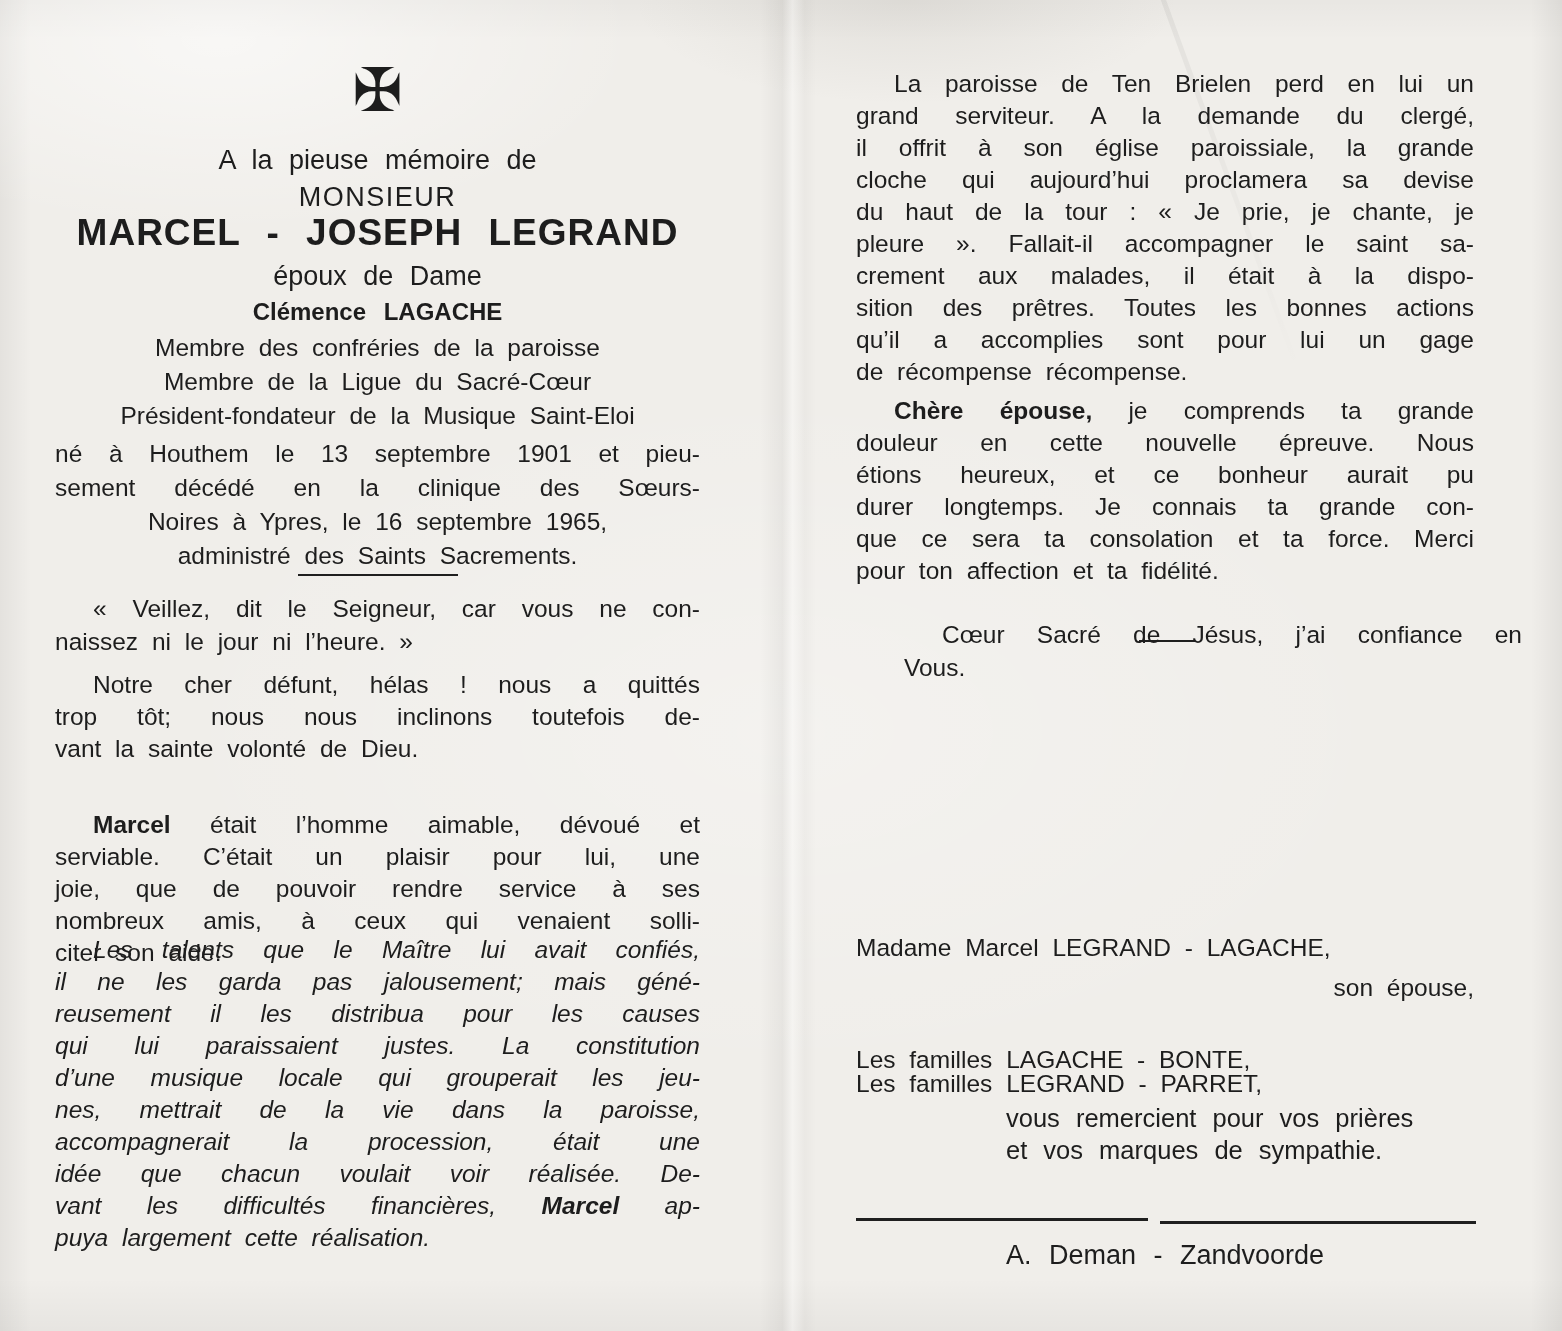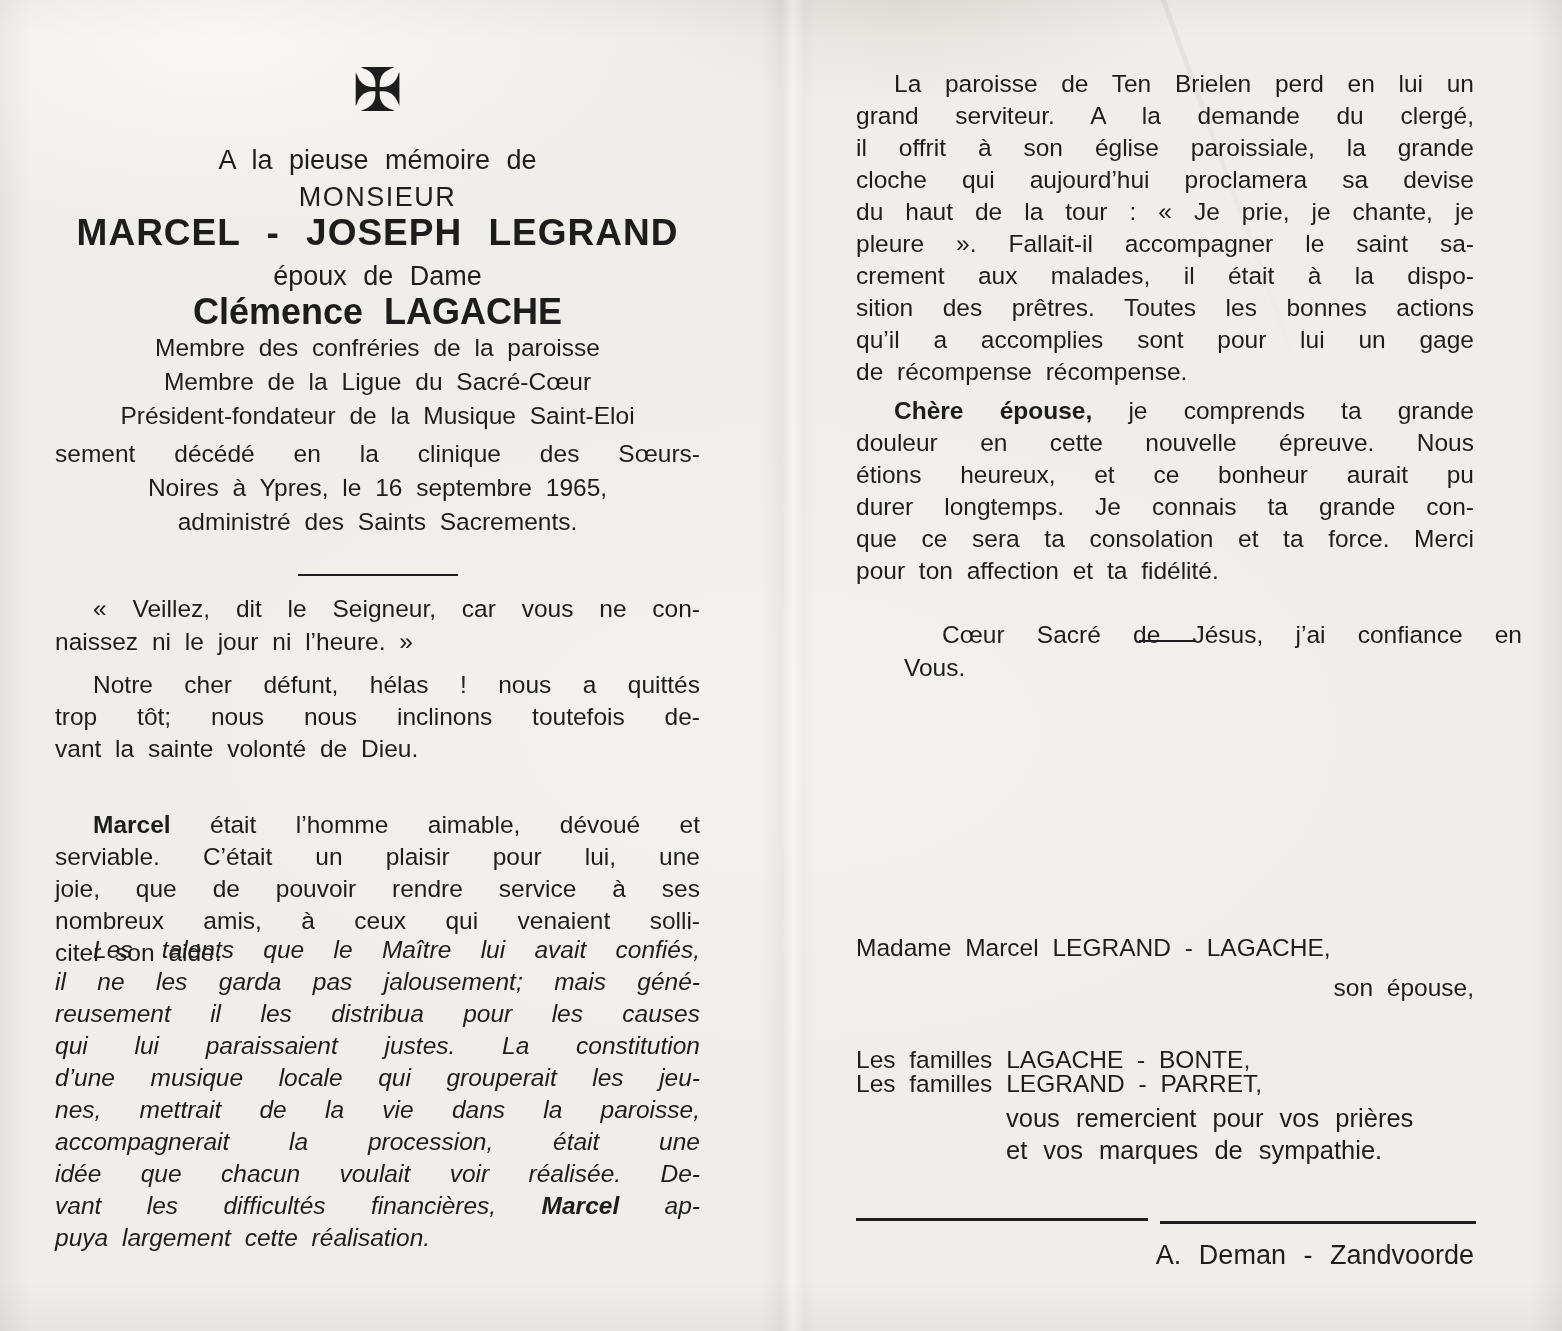--- a/index.html
+++ b/index.html
@@ -39,34 +39,34 @@
   .line.l{text-align:left;text-align-last:left;}
   .line.c{text-align:center;text-align-last:center;}
   .line.r{text-align:right;text-align-last:right;}
   .line.ind{text-indent:38px;}
   .b{font-weight:bold;}
 
   .cross{top:54px;font-size:60px;line-height:74px;text-align:center;}
   .t27{font-size:27px;line-height:32px;text-align:center;word-spacing:9px;}
   .monsieur{letter-spacing:1.5px;}
   .bigname{font-size:37px;line-height:44px;font-weight:bold;text-align:center;letter-spacing:1px;word-spacing:15px;}
-  .spousename{font-size:36px;line-height:34px;font-weight:bold;text-align:center;word-spacing:11px;}
+  .spousename{font-size:24px;line-height:34px;font-weight:bold;text-align:center;word-spacing:11px;}
 
   .rule{background:#1f1f1f;height:2px;}
   .rule-left{top:574px;width:160px;left:50%;margin-left:-80px;}
   .rule-small{top:640px;width:56px;left:50%;margin-left:-26px;}
   .rule-bottom-a{top:1218px;left:0;width:292px;height:3px;}
   .rule-bottom-b{top:1221px;left:304px;width:316px;height:3px;}
   #r-madame{top:932px;}
   #r-epouse{top:972px;}
   #r-fam1{top:1068px;}
   #r-fam2{top:1044px;}
   #r-thanks{top:1102px;left:150px;width:470px;}
   #r-thanks .line{font-size:25.5px;word-spacing:9px;}
-  #r-deman{top:1238px;font-size:27px;line-height:34px;text-align:right;word-spacing:10px;}
+  #r-deman{top:1238px;font-size:27px;line-height:34px;text-align:center;word-spacing:10px;}
 
   #l-pieuse{top:144px;}
   #l-monsieur{top:181px;}
   #l-name{top:211px;}
   #l-epoux{top:260px;}
   #l-clemence{top:295px;}
   #l-memberships{top:331px;}
   #l-vita{top:437px;}
   #l-quote{top:592px;}
   #l-par1{top:669px;}
@@ -90,20 +90,21 @@
     <div class="abs t27 monsieur" id="l-monsieur">MONSIEUR</div>
     <div class="abs bigname" id="l-name">MARCEL - JOSEPH LEGRAND</div>
     <div class="abs t27" id="l-epoux">époux de Dame</div>
     <div class="abs spousename" id="l-clemence">Clémence LAGACHE</div>
     <div class="abs lh34" id="l-memberships">
         <div class="line c"><span>Membre des confréries de la paroisse</span></div>
         <div class="line c"><span>Membre de la Ligue du Sacré-Cœur</span></div>
         <div class="line c"><span>Président-fondateur de la Musique Saint-Eloi</span></div>
       </div>
     <div class="abs lh34" id="l-vita">
+        <div class="line j"><span>né à Houthem le 13 septembre 1901 et pieu-</span></div>
         <div class="line j"><span>sement décédé en la clinique des Sœurs-</span></div>
         <div class="line c"><span>Noires à Ypres, le 16 septembre 1965,</span></div>
         <div class="line c"><span>administré des Saints Sacrements.</span></div>
       </div>
     <div class="abs rule rule-left"></div>
     <div class="abs lh33" id="l-quote">
         <div class="line j ind"><span>« Veillez, dit le Seigneur, car vous ne con-</span></div>
         <div class="line l"><span>naissez ni le jour ni l’heure. »</span></div>
       </div>
     <div class="abs" id="l-par1">

